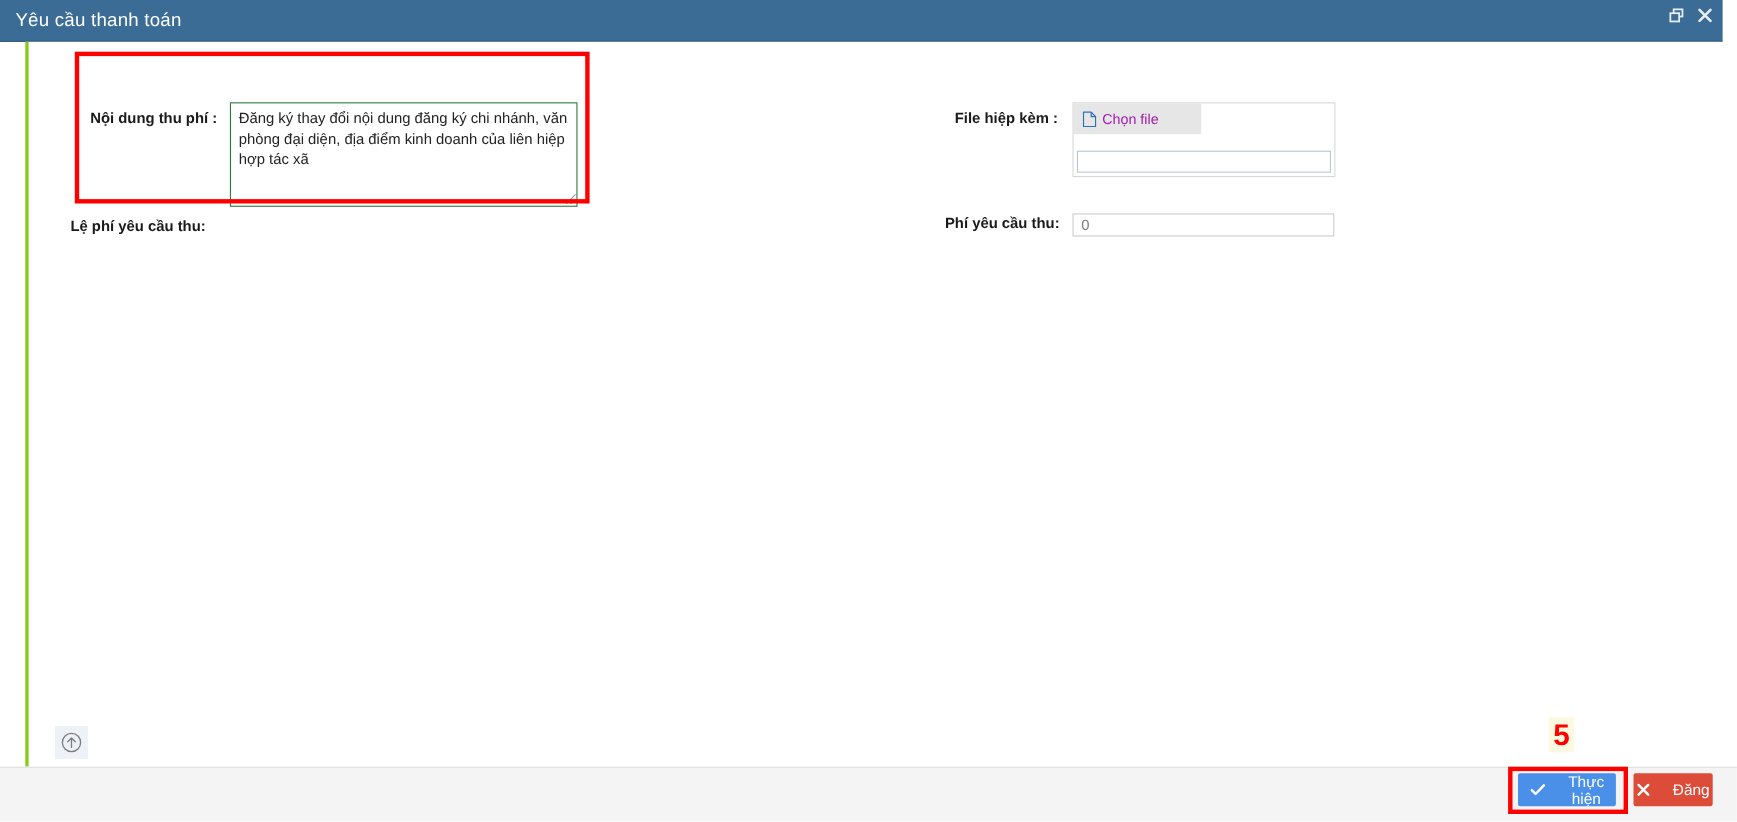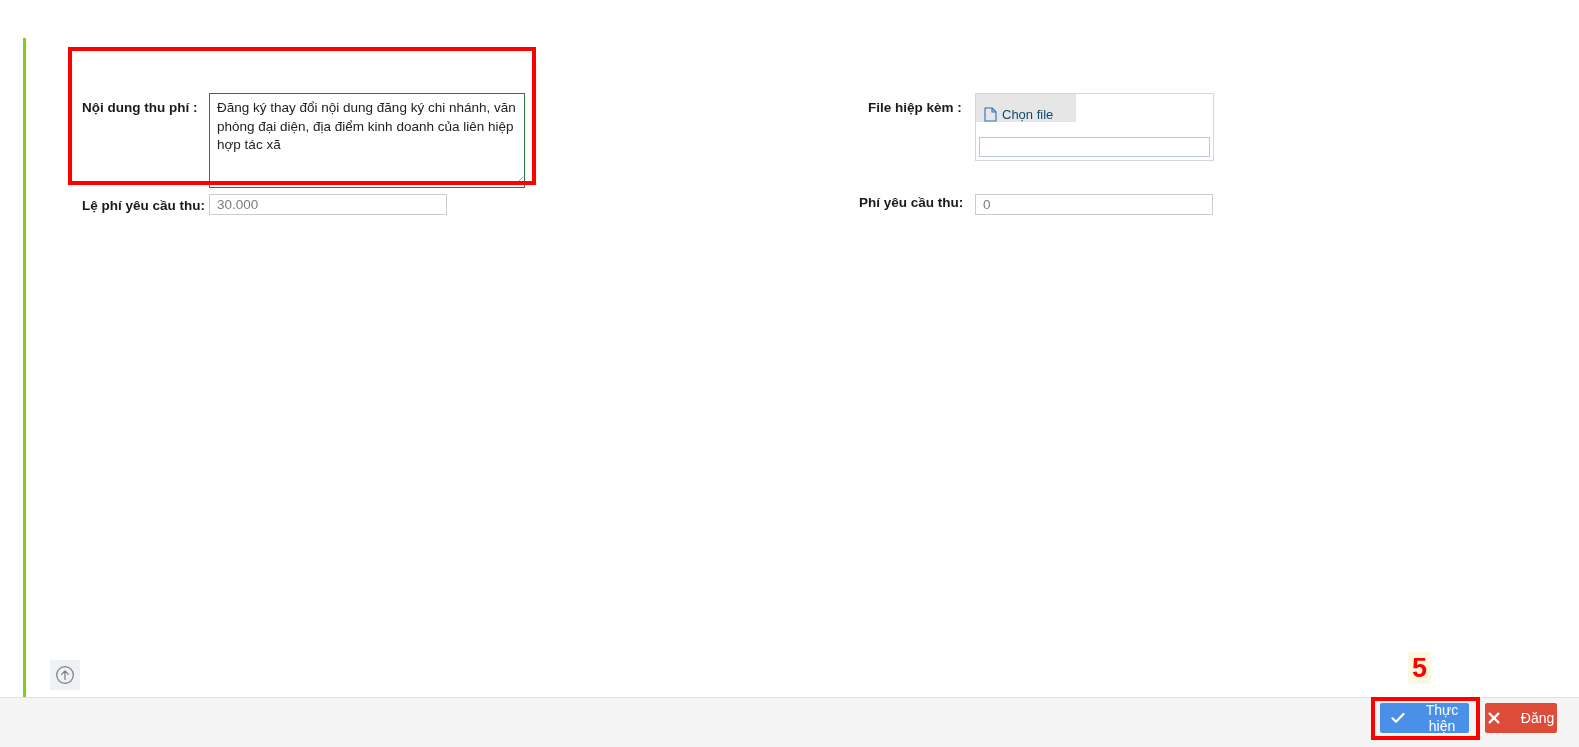--- a/index.html
+++ b/index.html
@@ -93,21 +93,21 @@
 
   
   .field-left-label {
     position: absolute;
     font-size: 13.5px;
     font-weight: bold;
     color: #1a1a1a;
     white-space: nowrap;
   }
   #lbl-noidung { left: 56px; top: 62px; }
-  #lbl-lephi   { left: 56px; top: 160px; }
+  #lbl-lephi   { left: 38px; top: 160px; }
 
   .fee-textarea {
     position: absolute;
     left: 183px;
     top: 55px;
     width: 316px;
     height: 95px;
     box-sizing: border-box;
     border: 1px solid #2a7a3a;
     background: #ffffff;
@@ -167,33 +167,33 @@
     width: 239px;
     height: 68px;
     box-sizing: border-box;
     border: 1px solid #d7d7d7;
     background: #ffffff;
   }
   .choose-file-btn {
     position: absolute;
     left: 0px;
     top: 0px;
-    width: 100px;
+    width: 116px;
     height: 28px;
     background: #e6e6e6;
     border: none;
     display: flex;
-    align-items: flex-end;
+    align-items: center;
     gap: 5px;
     padding: 0 8px;
     box-sizing: border-box;
     cursor: pointer;
     font-family: "Liberation Sans", sans-serif;
     font-size: 13px;
-    color: #0c4a6e;
+    color: #a21caf;
   }
   .choose-file-btn svg { display: block; flex: none; }
   .file-name-input {
     position: absolute;
     left: 3px;
     top: 43px;
     width: 231px;
     height: 20px;
     box-sizing: border-box;
     border: 1px solid #b9c6d8;
@@ -290,33 +290,48 @@
     line-height: 32px;
     font-family: "Liberation Sans", sans-serif;
     pointer-events: none;
   }
 </style>
 </head>
 <body>
 
 <div class="dialog">
 
+  <div class="titlebar">
+    <div class="titlebar-text">Yêu cầu thanh toán</div>
+    <div class="titlebar-controls">
+      <div class="tb-btn">
+        <svg width="14" height="14" viewBox="0 0 14 14">
+          <rect x="4.5" y="1.5" width="8" height="6.5" fill="none" stroke="#e7eef5" stroke-width="1.6"></rect>
+          <rect x="1.5" y="5" width="8" height="7.5" fill="#3b6c96" stroke="#e7eef5" stroke-width="1.6"></rect>
+        </svg>
+      </div>
+      <div class="tb-btn">
+        <svg width="14" height="14" viewBox="0 0 14 14">
+          <path d="M2 2 L12 12 M12 2 L2 12" stroke="#e7eef5" stroke-width="2.4" stroke-linecap="round"></path>
+        </svg>
+      </div>
+    </div>
+  </div>
 
   <div class="content">
 
     <div class="field-left-label" id="lbl-noidung">Nội dung thu phí :</div>
     <textarea class="fee-textarea" id="ta-noidung" placeholder="" style="">Đăng ký thay đổi nội dung đăng ký chi nhánh, văn phòng đại diện, địa điểm kinh doanh của liên hiệp hợp tác xã</textarea>
     <div class="resize-grip">
       <svg width="11" height="11" viewBox="0 0 11 11">
         <path d="M10 2 L2 10 M10 6 L6 10" stroke="#9a9a9a" stroke-width="1" stroke-linecap="round"></path>
       </svg>
     </div>
 
     <div class="field-left-label" id="lbl-lephi">Lệ phí yêu cầu thu:</div>
-    <input class="txt-input" id="inp-lephi" type="text" value="30.000" style="">
 
     <div class="annot-box"></div>
 
     <div class="field-right-label" id="lbl-file">File hiệp kèm :</div>
     <div class="file-wrap">
       <button class="choose-file-btn">
         <span>
           <svg width="13" height="15" viewBox="0 0 13 15">
             <path d="M1 1 H8 L12 5 V14 H1 Z" fill="none" stroke="#2f6fb5" stroke-width="1.1" stroke-linejoin="round"></path>
             <path d="M8 1 V5 H12" fill="none" stroke="#2f6fb5" stroke-width="1.1" stroke-linejoin="round"></path>

